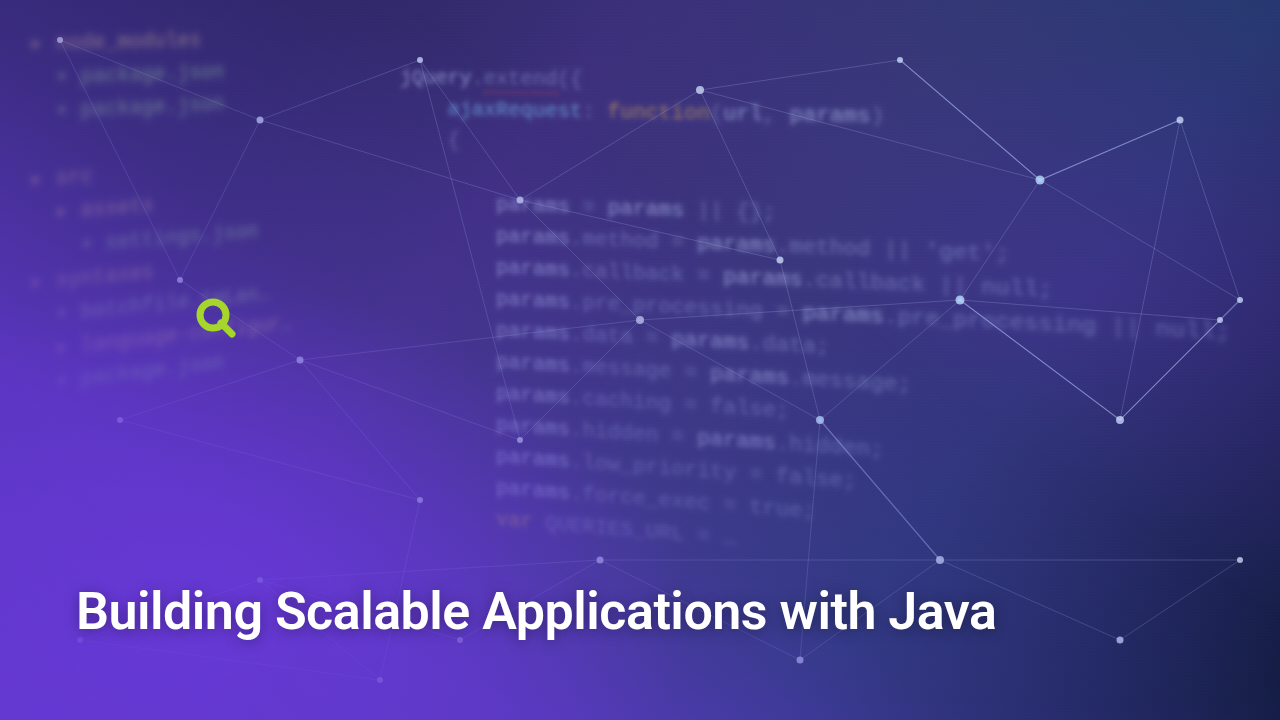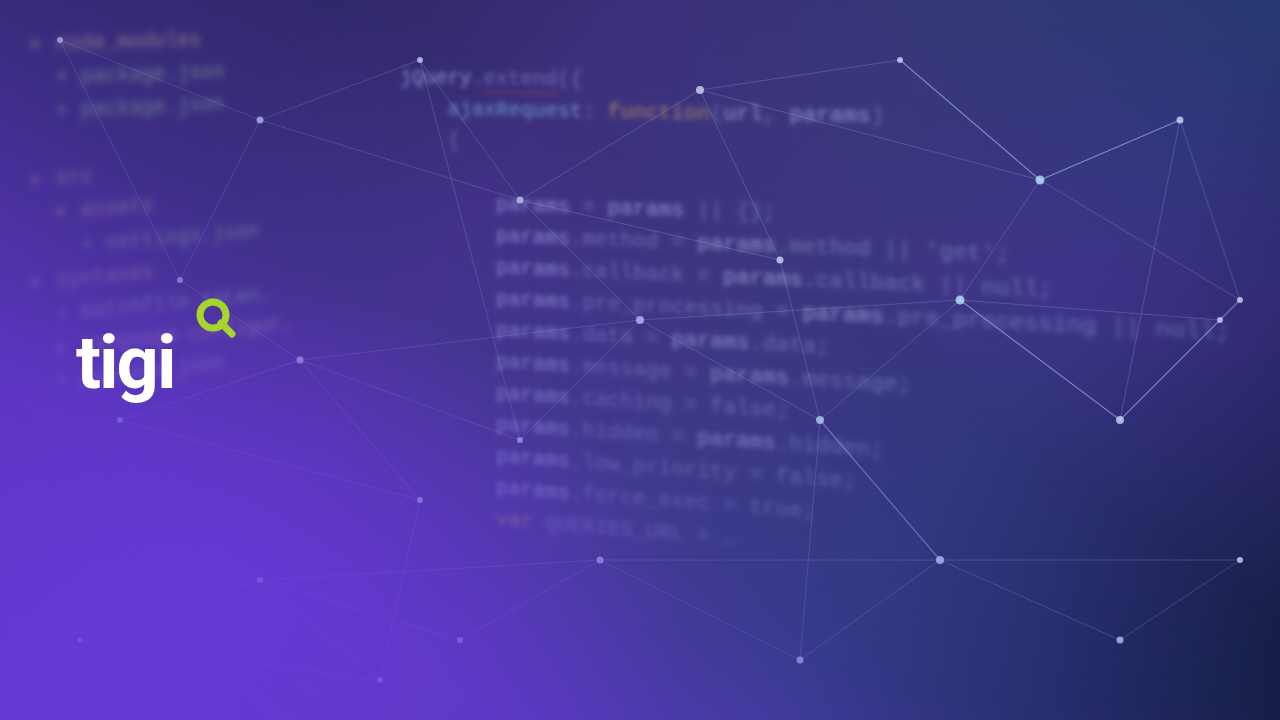--- a/index.html
+++ b/index.html
@@ -188,17 +188,17 @@
     </g>
   </svg>
 
   <div class="wash"></div>
 
   <div class="logo">
     <svg class="logo-q" viewBox="0 0 42 42">
       <circle cx="19" cy="19" r="13" fill="none" stroke="#a6d62b" stroke-width="7"></circle>
       <path d="M27 27 L38 38" stroke="#a6d62b" stroke-width="7" stroke-linecap="round"></path>
     </svg>
-    <span class="logo-tigi">tigi</span>
   </div>
 
+  <div class="headline">Building Scalable Applications with Java</div>
 
 </div>
 
 </body></html>

